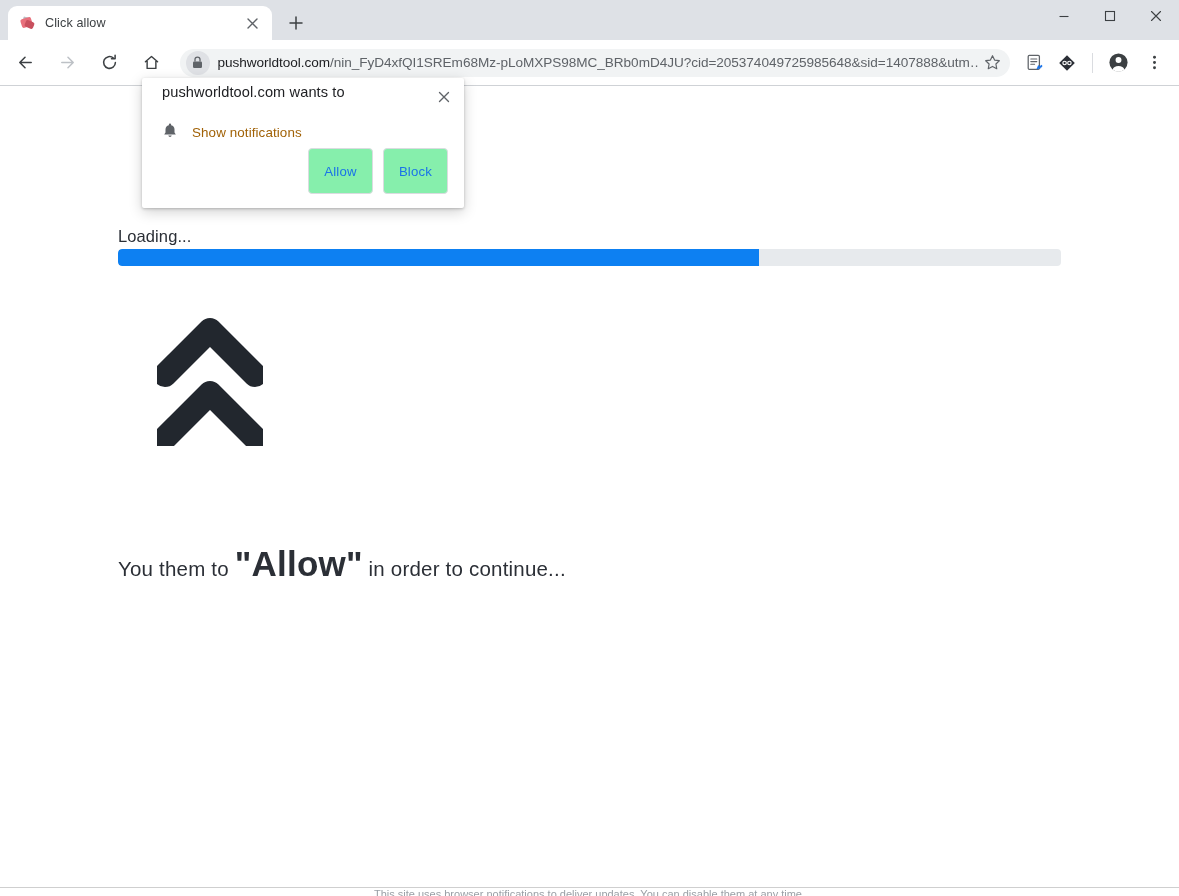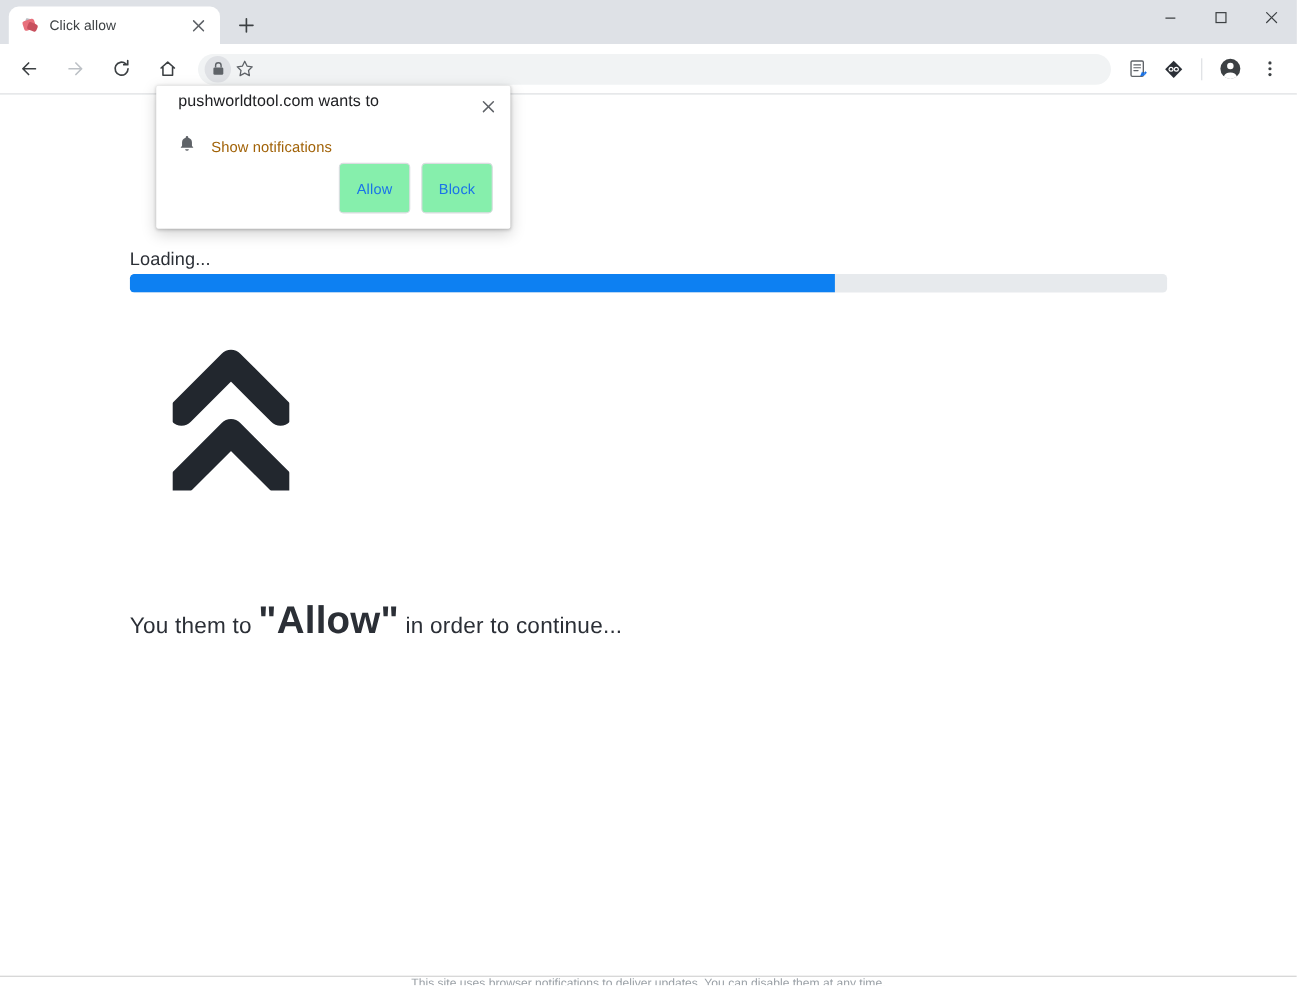--- a/index.html
+++ b/index.html
@@ -18,21 +18,21 @@
   .tabstrip {
     height: 40px;
     background: #dee1e6;
     display: flex;
     align-items: flex-end;
     padding-left: 8px;
     position: relative;
   }
 
   .tab {
-    width: 192px;
+    width: 264px;
     height: 34px;
     background: #ffffff;
     border-radius: 9px 9px 0 0;
     display: flex;
     align-items: center;
     padding: 0 10px 0 12px;
     position: relative;
     gap: 9px;
   }
 
@@ -391,20 +391,21 @@
       </svg>
     </div>
 
     <div class="omnibox">
       <span class="lockpill">
         <svg width="11" height="13" viewBox="0 0 11 13" aria-hidden="true">
           <rect x="1" y="5.4" width="9" height="6.6" rx="1.2" fill="#5f6368"></rect>
           <path d="M3 5.4 V3.6 a2.5 2.5 0 0 1 5 0 V5.4" stroke="#5f6368" stroke-width="1.3" fill="none"></path>
         </svg>
       </span>
+      <span class="url"><span class="host">pushworldtool.com</span><span class="path">/nin_FyD4xfQI1SREm68Mz-pLoMXPS98MC_BRb0mD4JU?cid=205374049725985648&amp;sid=1407888&amp;utm…</span></span>
       <span class="star">
         <svg width="17" height="17" viewBox="0 0 18 18" aria-hidden="true">
           <path d="M9 1.8 L11.2 6.4 L16.2 7.1 L12.6 10.6 L13.5 15.6 L9 13.2 L4.5 15.6 L5.4 10.6 L1.8 7.1 L6.8 6.4 Z" stroke="#5f6368" stroke-width="1.25" fill="none" stroke-linejoin="round"></path>
         </svg>
       </span>
     </div>
 
     <div class="ext">
       <svg width="20" height="20" viewBox="0 0 20 20" aria-hidden="true">
         <rect x="3.2" y="2.4" width="11.2" height="14" rx="1.2" stroke="#5f6368" stroke-width="1.25" fill="#fff"></rect>

